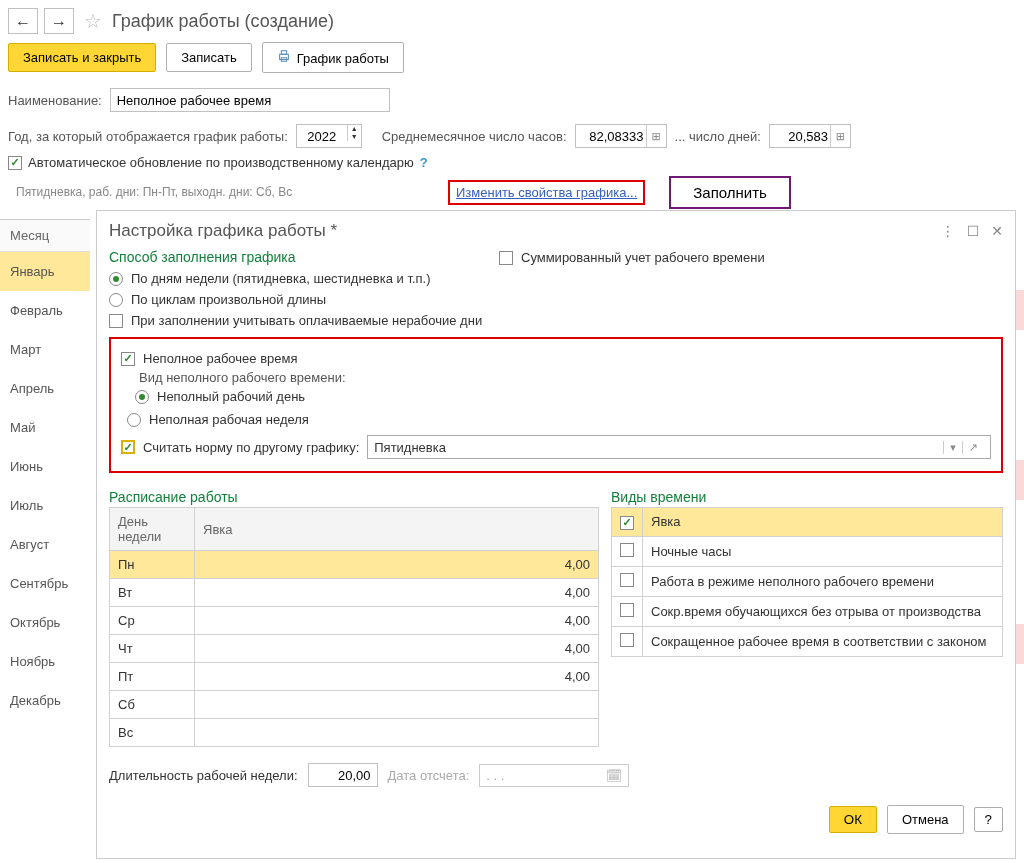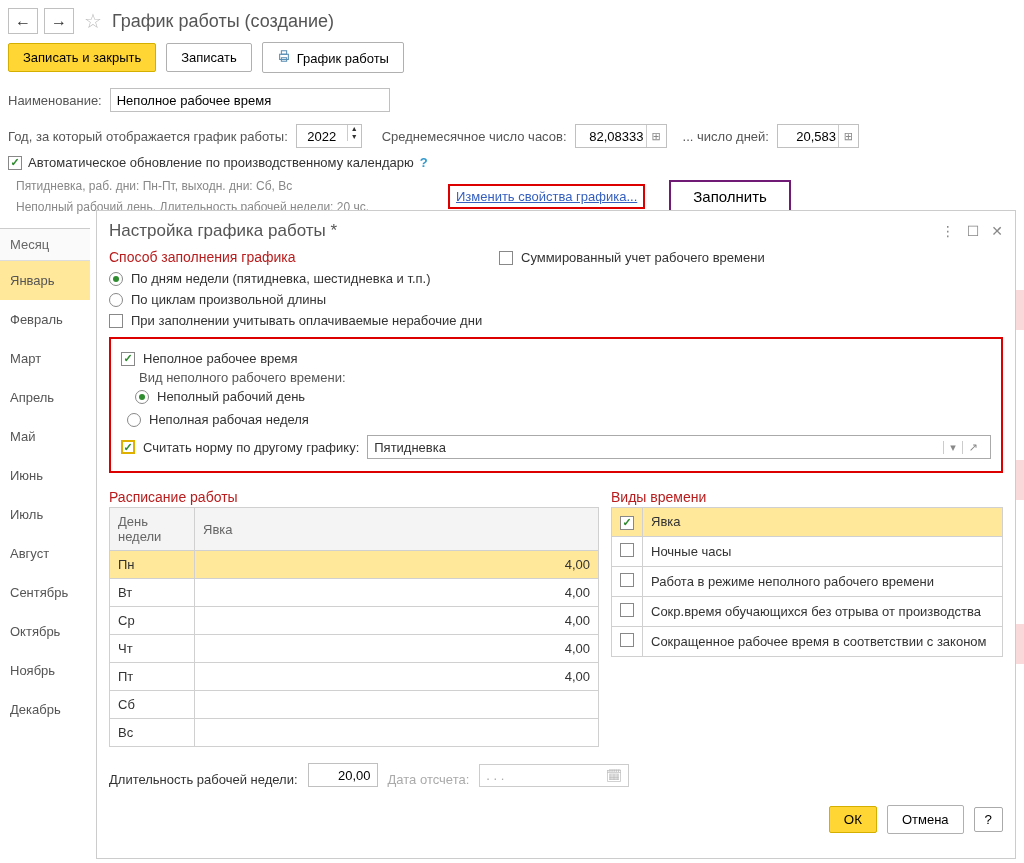--- a/index.html
+++ b/index.html
@@ -46,21 +46,21 @@
   .month-item { padding: 12px 10px; color: #555; cursor: pointer; font-size: 13px; }
   .month-item.selected { background: #ffe89a; }
 
   
   .popup { position: absolute; top: 210px; left: 96px; right: 8px; bottom: 4px; background: #fff; border: 1px solid #ccc; }
   .popup-header { display: flex; align-items: center; padding: 10px 12px 6px; }
   .popup-title { font-size: 17px; color: #555; flex: 1; }
   .popup-ctrl { display: flex; gap: 12px; align-items: center; color: #888; }
   .popup-ctrl span { cursor: pointer; font-size: 14px; }
 
-  .section-title { color: #b91c1c; font-size: 14px; padding: 2px 12px; }
+  .section-title { color: #15803d; font-size: 14px; padding: 2px 12px; }
   .radio-row, .cb-row { display: flex; align-items: center; gap: 8px; padding: 3px 12px; }
   .radio { width: 14px; height: 14px; border: 1px solid #888; border-radius: 50%; display: inline-flex; align-items: center; justify-content: center; }
   .radio.checked::after { content: ""; width: 6px; height: 6px; background: #2e8b2e; border-radius: 50%; }
 
   .two-col { display: flex; gap: 30px; padding: 0 12px; }
   .col-left { flex: 0 0 360px; }
   .col-right { flex: 1; }
 
   .red-box { border: 2px solid #d00; margin: 6px 12px; padding: 8px 0; }
   .red-box .cb-row, .red-box .radio-row { padding: 4px 10px; }
@@ -75,21 +75,21 @@
   .tbl-left { flex: 0 0 490px; }
   .tbl-right { flex: 1; }
   table { border-collapse: collapse; width: 100%; }
   th, td { border: 1px solid #d0d0d0; padding: 6px 8px; text-align: left; font-weight: normal; font-size: 13px; }
   th { background: #f4f4f4; color: #666; }
   tr.hl td { background: #ffe89a; }
   td.num { text-align: right; }
   .types-table td.cbcell { width: 30px; text-align: center; }
   .types-table tr.sel td { background: #ffe89a; }
 
-  .bottom-row { display: flex; align-items: flex-end; gap: 10px; padding: 16px 12px 8px; }
+  .bottom-row { display: flex; align-items: center; gap: 10px; padding: 16px 12px 8px; }
   .bottom-row input { text-align: right; width: 70px; }
   .date-input { width: 150px; display: flex; align-items: center; justify-content: space-between; border: 1px solid #ccc; padding: 3px 6px; color: #aaa; }
   .disabled-label { color: #aaa; }
 
   .popup-footer { display: flex; justify-content: flex-end; gap: 10px; padding: 10px 12px; align-items: center; border-top: 0; }
   .btn-ok { background: #ffd633; border: 1px solid #d4af00; padding: 5px 14px; cursor: pointer; font-weight: 500; border-radius: 2px; }
   .btn-q { border: 1px solid #aaa; padding: 4px 10px; cursor: pointer; background: #fff; border-radius: 2px; }
 
   .pink-strip { position: absolute; right: 0; width: 14px; background: #f9d9d9; }
 </style>
@@ -132,37 +132,36 @@
       <div class="spinner-btns">
         <span>▲</span>
         <span>▼</span>
       </div>
     </div>
     <span class="form-label" style="margin-left:12px">Среднемесячное число часов:</span>
     <div class="spinner-wrap">
       <input style="width: 70px; text-align: right;" value="82,08333">
       <span class="calc-icon">⊞</span>
     </div>
-    <span class="form-label" style="margin-left:8px">... число дней:</span>
+    <span class="form-label" style="">... число дней:</span>
     <div class="spinner-wrap">
       <input style="width: 60px; text-align: right;" value="20,583">
       <span class="calc-icon">⊞</span>
     </div>
   </div>
 
   <div class="checkbox-row">
     <span class="cb checked"></span>
     <span>Автоматическое обновление по производственному календарю</span>
     <span class="help-icon">?</span>
   </div>
 
   <div class="info-row">
     <div class="info-left">
       <div class="info-text">Пятидневка, раб. дни: Пн-Пт, выходн. дни: Сб, Вс</div>
-      <div class="info-text">Неполный рабочий день. Длительность рабочей недели: 20 чс.</div>
     </div>
     <span class="link-box">
       <a>Изменить свойства графика...</a>
     </span>
     <button class="fill-btn">Заполнить</button>
   </div>
 
   <div class="content-area">
     <div class="month-sidebar">
       <div class="month-head">Месяц</div>

